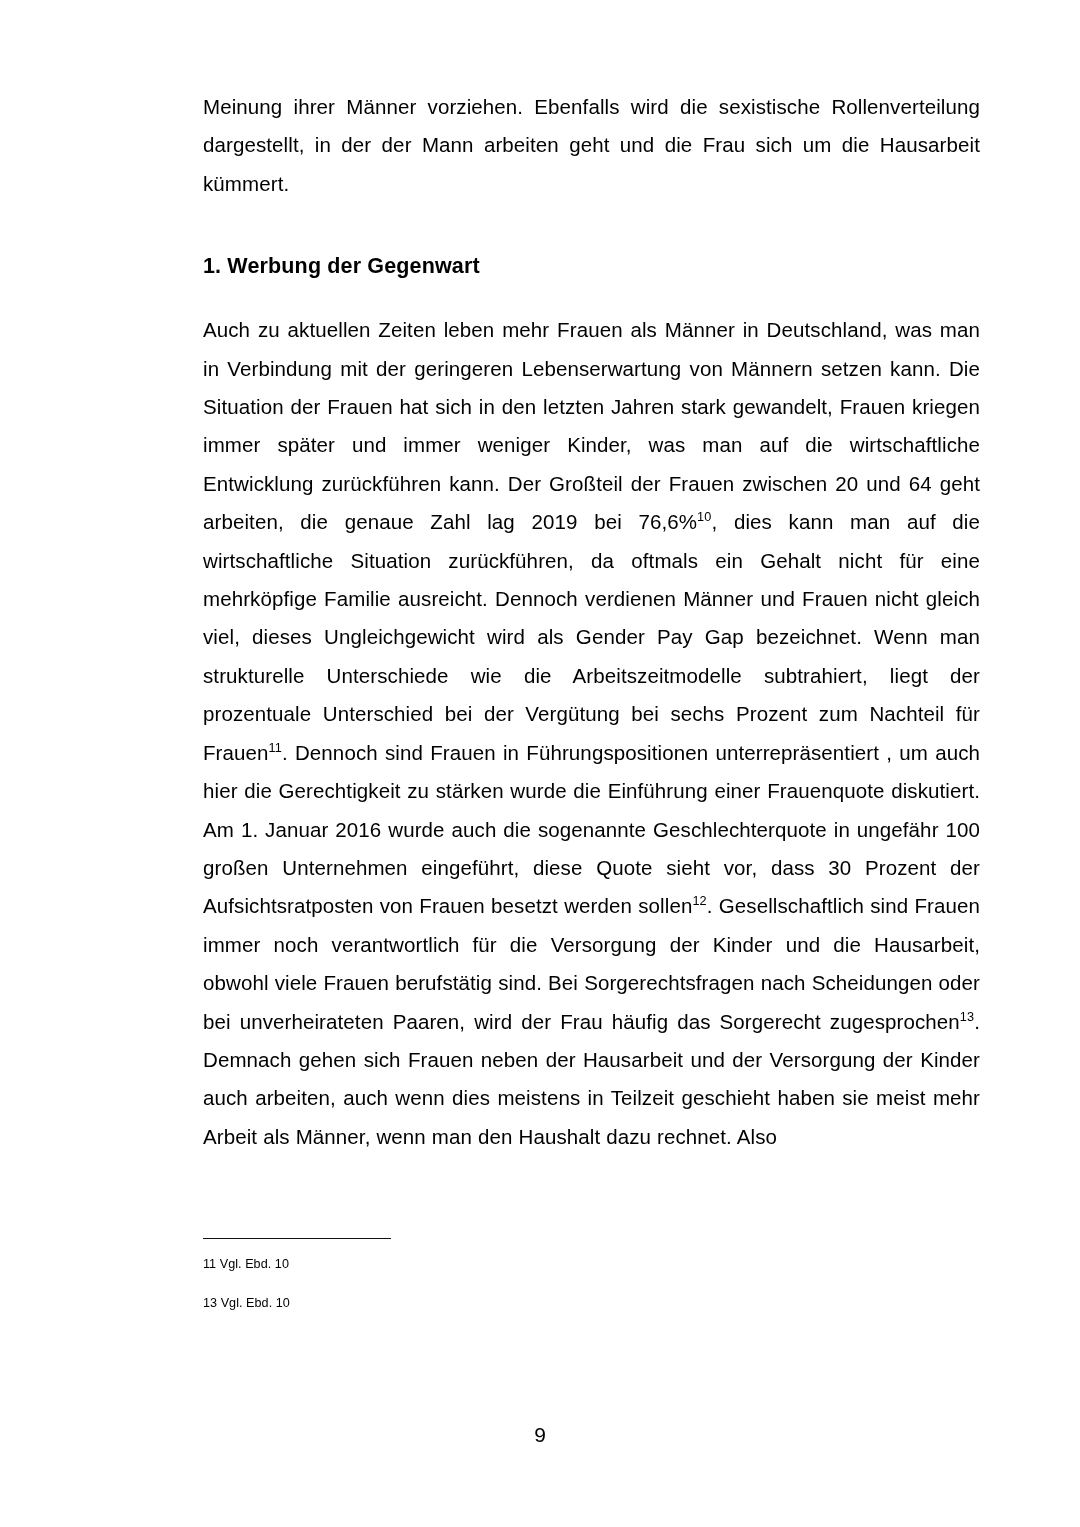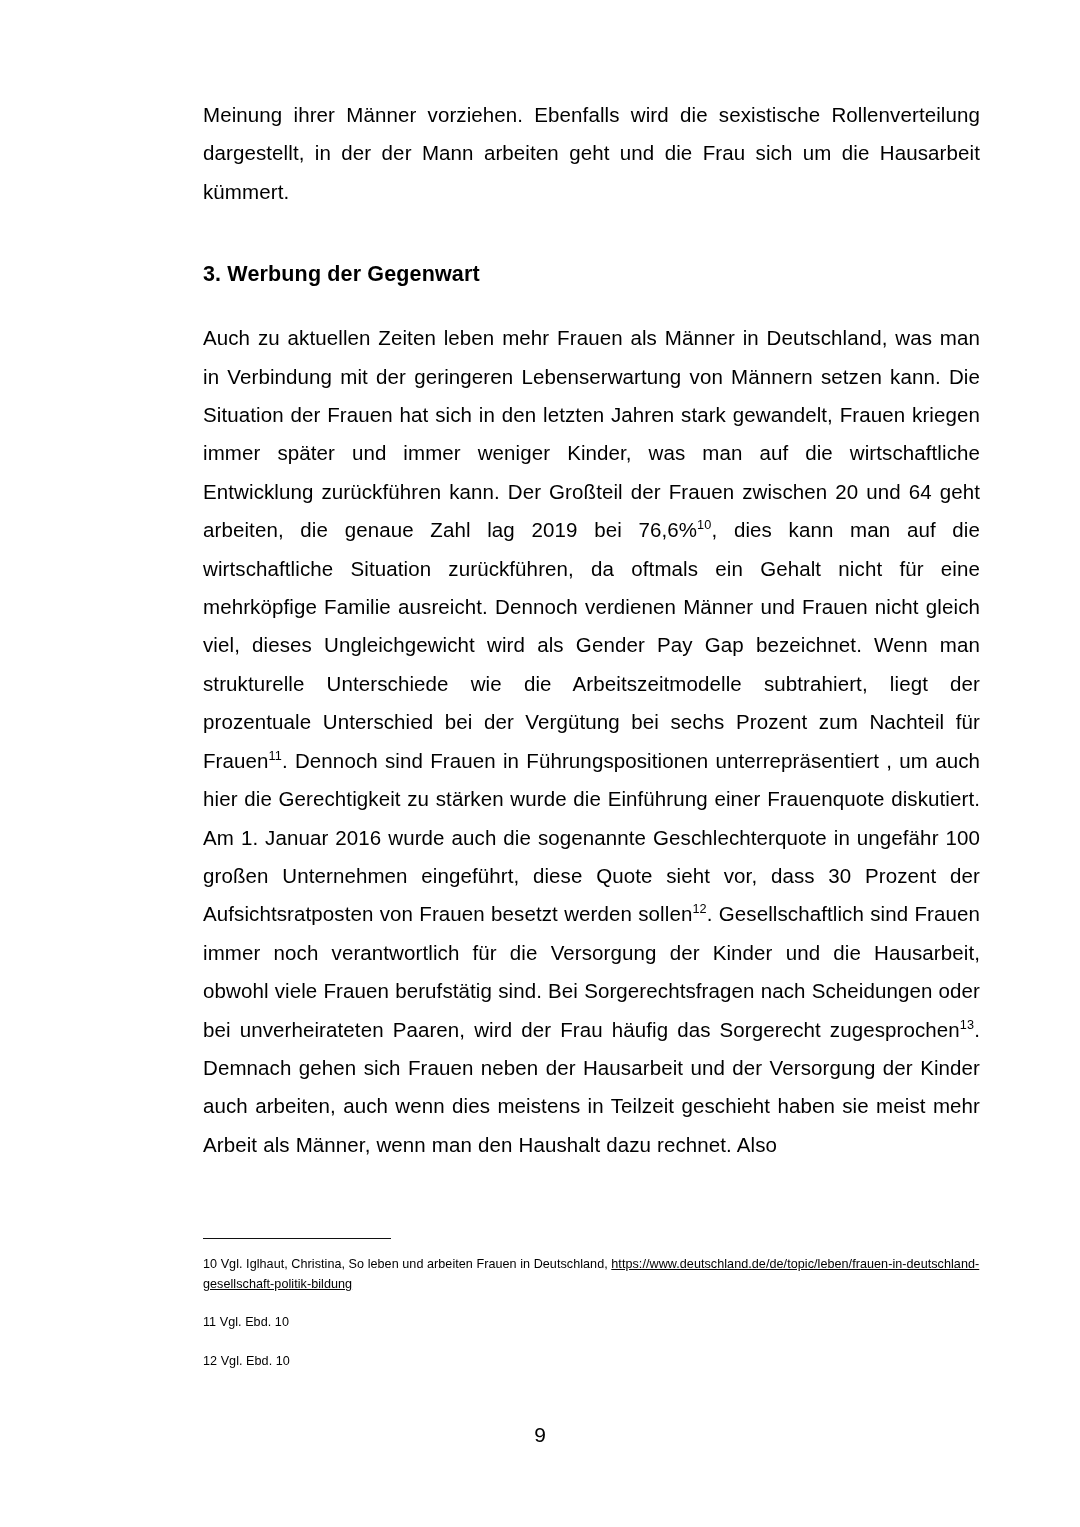--- a/index.html
+++ b/index.html
@@ -17,21 +17,21 @@
     width: 1080px;
     height: 1527px;
     background: #ffffff;
     margin: 0 auto;
     overflow: hidden;
     box-sizing: border-box;
   }
   .content {
     position: absolute;
     left: 203px;
-    top: 96px;
+    top: 88px;
     width: 777px;
   }
   .body-par {
     font-size: 20.5px;
     line-height: 38.4px;
     text-align: justify;
     text-justify: inter-word;
     margin: 0;
     letter-spacing: 0.1px;
     word-spacing: 0.2px;
@@ -105,35 +105,34 @@
 </head>
 <body>
 
 <div class="page">
 
   <div class="content">
 
     <p class="body-par par-intro">Meinung ihrer Männer vorziehen. Ebenfalls wird die sexistische Rollenverteilung dargestellt, in der der Mann arbeiten geht und die Frau sich um die Hausarbeit kümmert.</p>
 
     <div class="headings">
-      <h2 class="h-main">3. Werbung der Gegenwart</h2>
+      <h2 class="h-main">1. Werbung der Gegenwart</h2>
     </div>
 
     <p class="body-par"><span>Auch zu aktuellen Zeiten leben mehr Frauen als Männer in Deutschland, was man in Verbindung mit der geringeren Lebenserwartung von Männern setzen kann. Die Situation der Frauen hat sich in den letzten Jahren stark gewandelt, Frauen kriegen immer später und immer weniger Kinder, was man auf die wirtschaftliche Entwicklung zurückführen kann. Der Großteil der Frauen zwischen 20 und 64 geht arbeiten, die genaue Zahl lag 2019 bei 76,6%</span><sup>10</sup><span>, dies kann man auf die wirtschaftliche Situation zurückführen, da oftmals ein Gehalt nicht für eine mehrköpfige Familie ausreicht. Dennoch verdienen Männer und Frauen nicht gleich viel, dieses Ungleichgewicht  wird als Gender Pay Gap bezeichnet. Wenn man strukturelle Unterschiede wie die Arbeitszeitmodelle subtrahiert, liegt der prozentuale Unterschied bei der Vergütung bei sechs Prozent zum Nachteil für Frauen</span><sup>11</sup><span>. Dennoch sind Frauen in Führungspositionen unterrepräsentiert , um auch hier die Gerechtigkeit zu stärken wurde die Einführung einer Frauenquote diskutiert. Am 1. Januar 2016 wurde auch die sogenannte Geschlechterquote in ungefähr 100 großen Unternehmen eingeführt, diese Quote sieht vor, dass 30 Prozent der Aufsichtsratposten von Frauen besetzt werden sollen</span><sup>12</sup><span>. Gesellschaftlich sind Frauen immer noch verantwortlich für die Versorgung der Kinder und die Hausarbeit, obwohl viele Frauen berufstätig sind. Bei Sorgerechtsfragen nach Scheidungen oder bei unverheirateten Paaren, wird der Frau häufig das Sorgerecht zugesprochen</span><sup>13</sup><span>. Demnach gehen sich Frauen neben der Hausarbeit und der Versorgung der Kinder auch arbeiten, auch wenn dies meistens in Teilzeit geschieht haben sie meist mehr Arbeit als Männer, wenn man den Haushalt dazu rechnet. Also</span></p>
 
   </div>
 
   <div class="footnote-area">
 
     <hr class="footnote-rule">
 
-    <p class="footnote"><span>10 Vgl. Iglhaut, Christina, So leben und arbeiten Frauen in Deutschland, </span><a class="fn-link" href="#">https://www.deutschland.de/de/topic/leben/frauen-in-deutschland-gesellschaft-politik-bildung</a></p>
 
     <p class="footnote">11 Vgl. Ebd. 10</p>
 
-    <p class="footnote">12 Vgl. Ebd. 10</p>
+    <p class="footnote">13 Vgl. Ebd. 10</p>
 
 
   </div>
 
   <div class="page-number">9</div>
 
 </div>
 
 </body></html>

